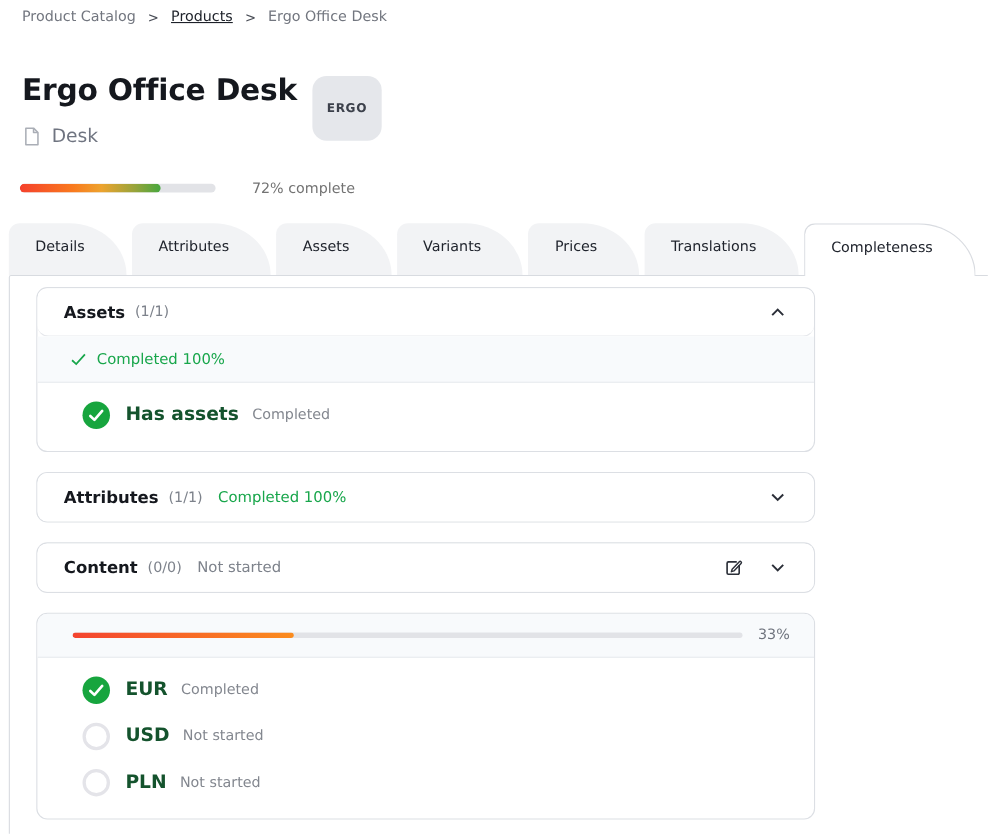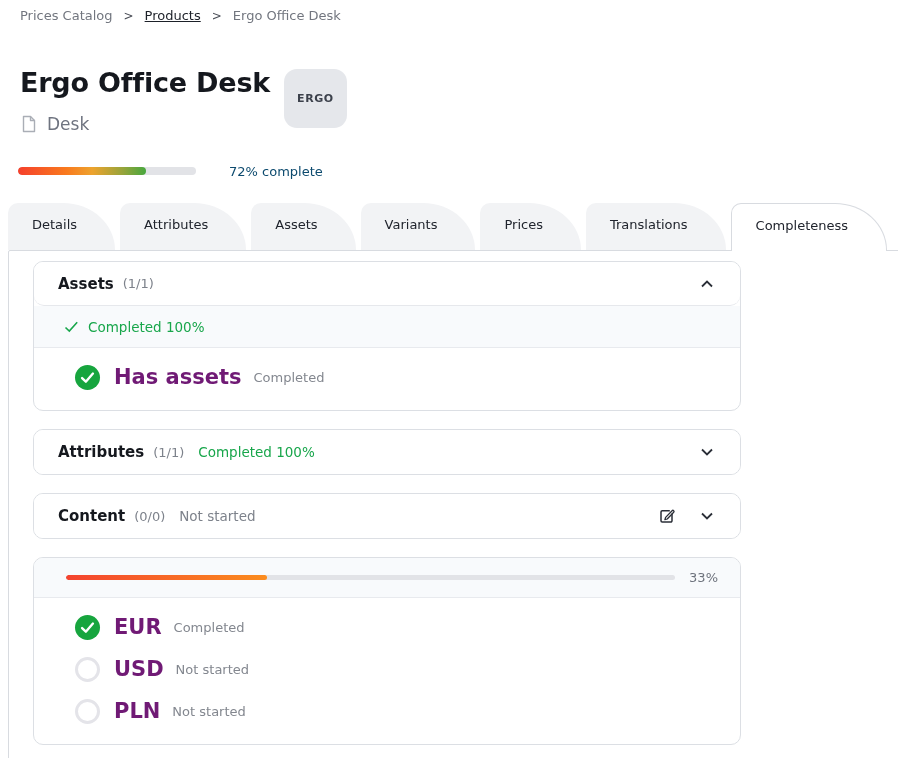--- a/index.html
+++ b/index.html
@@ -23,21 +23,21 @@
            font-size:11px; font-weight:700; letter-spacing:.6px; padding:23px 13px; border-radius:13px; }
   .category-row { position:absolute; top:114px; left:20px; display:flex; align-items:center; gap:9px; }
   .category-label { font-size:17px; color:#6f7480; }
 
   .progress-row { position:absolute; top:163px; left:18px; display:flex; align-items:center; height:16px; }
   .progress-track { width:178px; height:8px; border-radius:4px; background:#e2e3e7; overflow:hidden; }
   .progress-fill {
     height:100%; border-radius:4px;
     background:linear-gradient(90deg,#f5402c 0%,#f97a1e 38%,#eda32e 58%,#96a43b 82%,#47a73e 100%);
   }
-  .progress-text { margin-left:33px; font-size:13px; color:#0c4a6e; }
+  .progress-text { margin-left:33px; font-size:13px; color:#737373; }
 
   
   .tabs { position:absolute; top:203px; left:8px; display:flex; gap:5px; z-index:2; }
   .tab {
     height:47px; display:flex; align-items:center;
     padding:0 38px 4px 24px; background:#f2f3f5; color:#20242d; font-size:13px;
     border-radius:10px 52px 0 0 / 10px 47px 0 0;
     cursor:pointer; white-space:nowrap;
   }
   .tab.active {
@@ -88,28 +88,28 @@
   .bar-label { margin-left:14px; font-size:13px; color:#6e737d; }
 
   .card-items { padding:8px 0 12px; }
   .item-row { height:42px; display:flex; align-items:center; padding-left:41px; }
   .status-circle {
     width:25px; height:25px; border-radius:50%; flex:0 0 25px;
     display:flex; align-items:center; justify-content:center;
   }
   .status-circle.completed { background:#17a53e; }
   .status-circle.empty { background:#fff; border:3px solid #e4e4e9; }
-  .item-name { margin-left:14px; font-size:21px; font-weight:700; color:#701a75; }
+  .item-name { margin-left:14px; font-size:17px; font-weight:700; color:#14532d; }
   .item-status { margin-left:12px; font-size:13px; color:#83878f; }
 </style>
 </head>
 <body>
 
 <nav class="breadcrumb">
-  <span class="crumb">Prices Catalog</span>
+  <span class="crumb">Product Catalog</span>
   <span class="crumb-sep">&gt;</span>
   <span class="crumb-link">Products</span>
   <span class="crumb-sep">&gt;</span>
   <span class="crumb">Ergo Office Desk</span>
 </nav>
 
 <div class="title-row">
   <h1 class="page-title">Ergo Office Desk</h1>
   <span class="badge">ERGO</span>
 </div>

